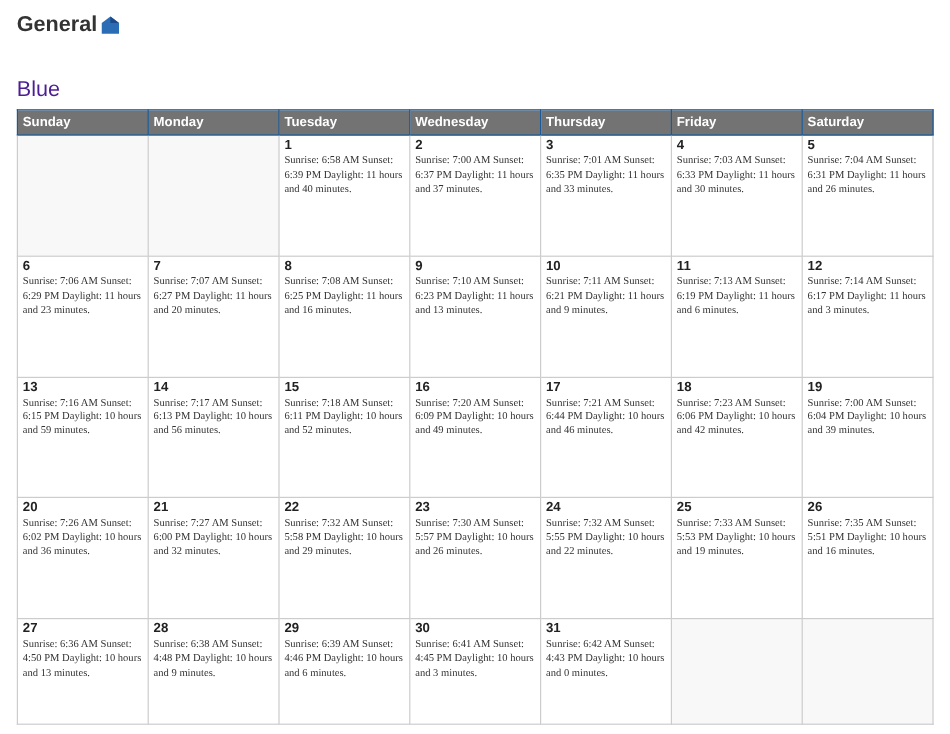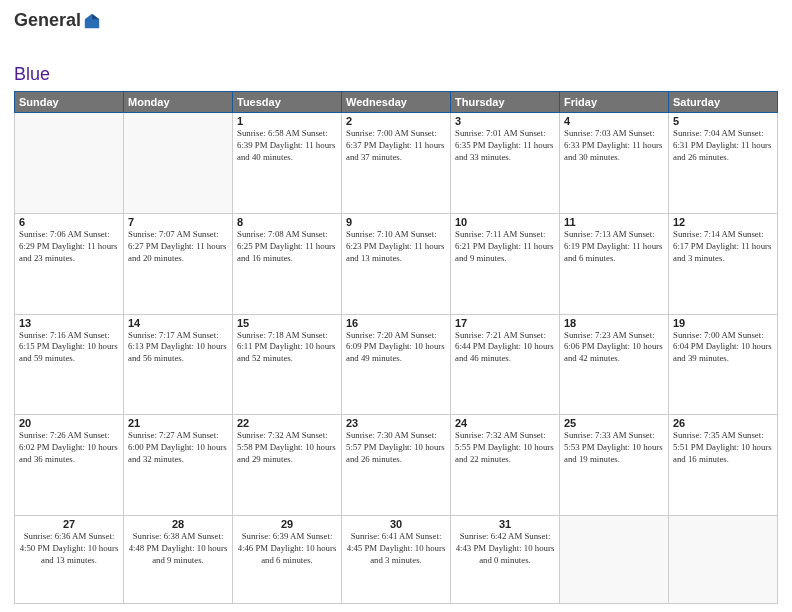--- a/index.html
+++ b/index.html
@@ -97,21 +97,20 @@
       margin-bottom: 1px;
     }
     .day-info {
       font-size: 8.8px;
       line-height: 1.35;
       color: #333;
       font-family: Liberation Serif, serif;
     }
     .last-row td {
       height: 68px;
-      text-align: center;
     }
   </style>
 </head>
 <body>
 
 <div class="page">
   <div class="header">
     <div class="logo">
       <div class="logo-text">
         <span class="logo-general">General</span>

